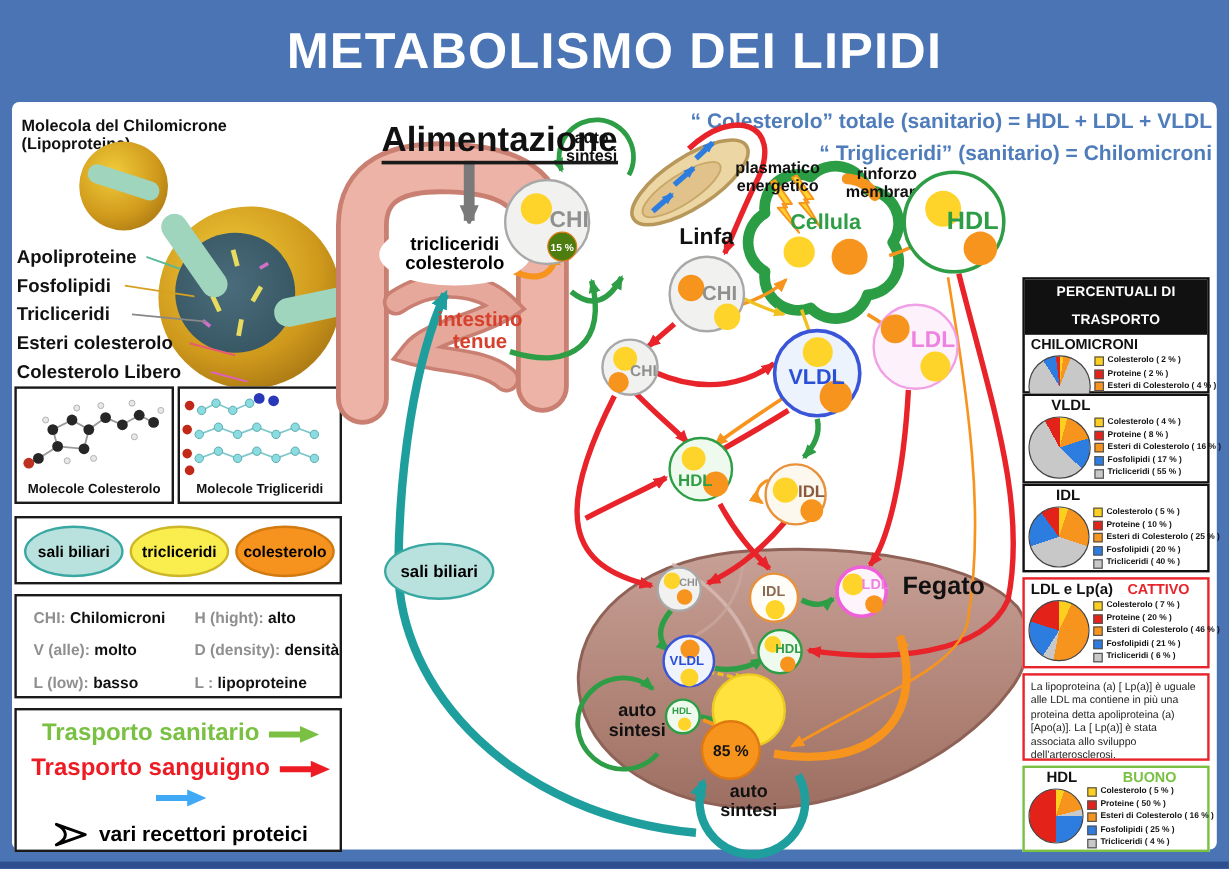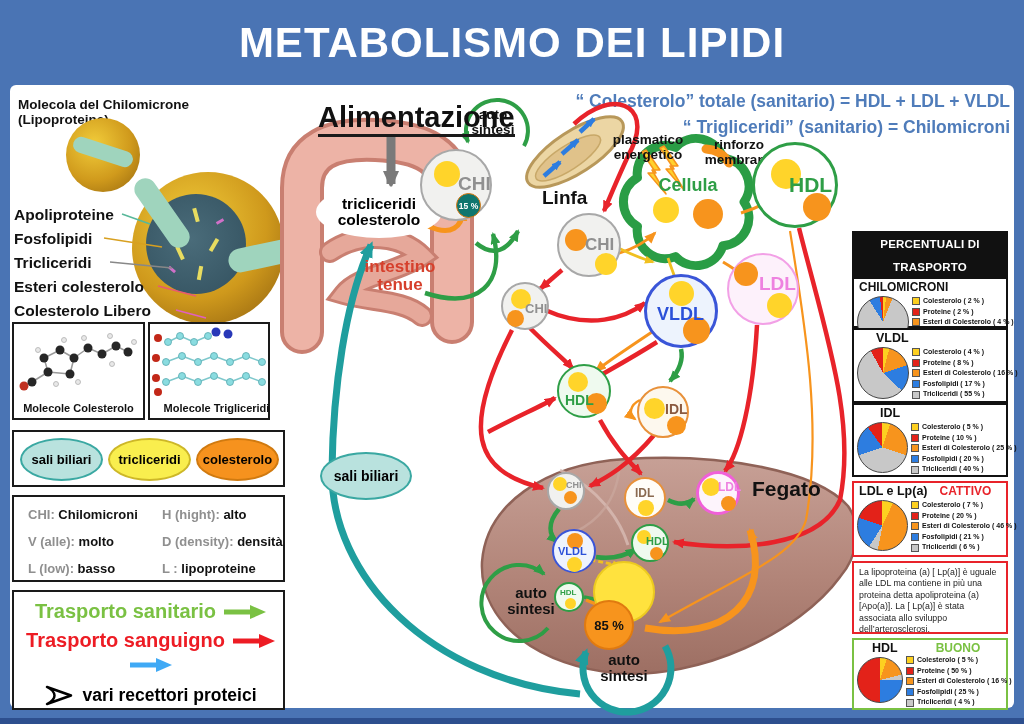--- a/index.html
+++ b/index.html
@@ -104,21 +104,21 @@
           <circle cx="70" cy="14" r="2.5"></circle>
           <circle cx="96" cy="12" r="2.5"></circle>
           <circle cx="120" cy="18" r="2.5"></circle>
           <circle cx="64" cy="58" r="2.5"></circle>
           <circle cx="42" cy="60" r="2.5"></circle>
           <circle cx="98" cy="40" r="2.5"></circle>
       </g>
     </svg>
     <div class="lbl ctr" style="left:0;bottom:3px;width:129px;font-size:11px;">Molecole Colesterolo</div>
   </div>
-  <div class="box" style="left:148px;top:322px;width:122px;height:98px;">
+  <div class="box" style="left:148px;top:322px;width:137px;height:98px;">
     <svg width="133" height="74">
       <g stroke="#7ec8cc" stroke-width="1.4">
         <line x1="18" y1="18" x2="30" y2="12"></line>
           <line x1="30" y1="12" x2="44" y2="18"></line>
           <line x1="44" y1="18" x2="58" y2="12"></line>
         <line x1="16" y1="38" x2="32" y2="32"></line>
           <line x1="32" y1="32" x2="48" y2="38"></line>
           <line x1="48" y1="38" x2="64" y2="32"></line>
           <line x1="64" y1="32" x2="80" y2="38"></line>
           <line x1="80" y1="38" x2="96" y2="32"></line>
@@ -344,36 +344,36 @@
   <div class="lbl ctr" style="left:352px;top:258px;width:96px;font-size:17px;color:#d6402c;">
     <div>intestino</div>
     <div>tenue</div>
   </div>
 
   <div class="lbl ctr" style="left:462px;top:108px;width:62px;font-size:13.5px;">
     <div>auto</div>
     <div>sintesi</div>
   </div>
 
-  <div class="lbl" style="left:542px;top:188px;font-size:19px;">Linfa</div>
+  <div class="lbl" style="left:566px;top:188px;font-size:19px;">Linfa</div>
 
   <div class="lbl ctr" style="left:598px;top:133px;width:100px;font-size:13.5px;">
     <div>plasmatico</div>
     <div>energetico</div>
   </div>
   <div class="lbl ctr" style="left:696px;top:138px;width:86px;font-size:13.5px;">
     <div>rinforzo</div>
     <div>membrana</div>
   </div>
   <div class="lbl ctr" style="left:650px;top:176px;width:76px;font-size:18px;color:#2e9e46;">Cellula</div>
 
   <div class="node" style="left:420px;top:149px;width:72px;height:72px;border:2.5px solid #a8a8a8;background:#f1f1ef;">
     <span class="dot" style="left:12px;top:10px;width:26px;height:26px;background:#ffd42a;"></span>
     <span class="ndl" style="left:36px;top:22px;font-size:19px;color:#909090;">CHI</span>
-    <span class="dot" style="left:34px;top:42px;width:25px;height:25px;background:#0f766e;border:1.5px solid #e07a10;display:flex;align-items:center;justify-content:center;color:#fff;font-size:8.5px;font-weight:bold;">15 %</span>
+    <span class="dot" style="left:34px;top:42px;width:25px;height:25px;background:#4d7c0f;border:1.5px solid #e07a10;display:flex;align-items:center;justify-content:center;color:#fff;font-size:8.5px;font-weight:bold;">15 %</span>
   </div>
 
   <div class="node" style="left:752px;top:142px;width:86px;height:86px;border:3px solid #2e9e46;">
     <span class="dot" style="left:16px;top:14px;width:30px;height:30px;background:#ffd42a;"></span>
     <span class="dot" style="left:48px;top:48px;width:28px;height:28px;background:#f7941d;"></span>
     <span class="ndl" style="left:34px;top:28px;font-size:21px;color:#2e9e46;">HDL</span>
   </div>
 
   <div class="node" style="left:557px;top:213px;width:64px;height:64px;border:2.5px solid #a8a8a8;background:#f1f1ef;">
     <span class="dot" style="left:6px;top:14px;width:22px;height:22px;background:#f7941d;"></span>

